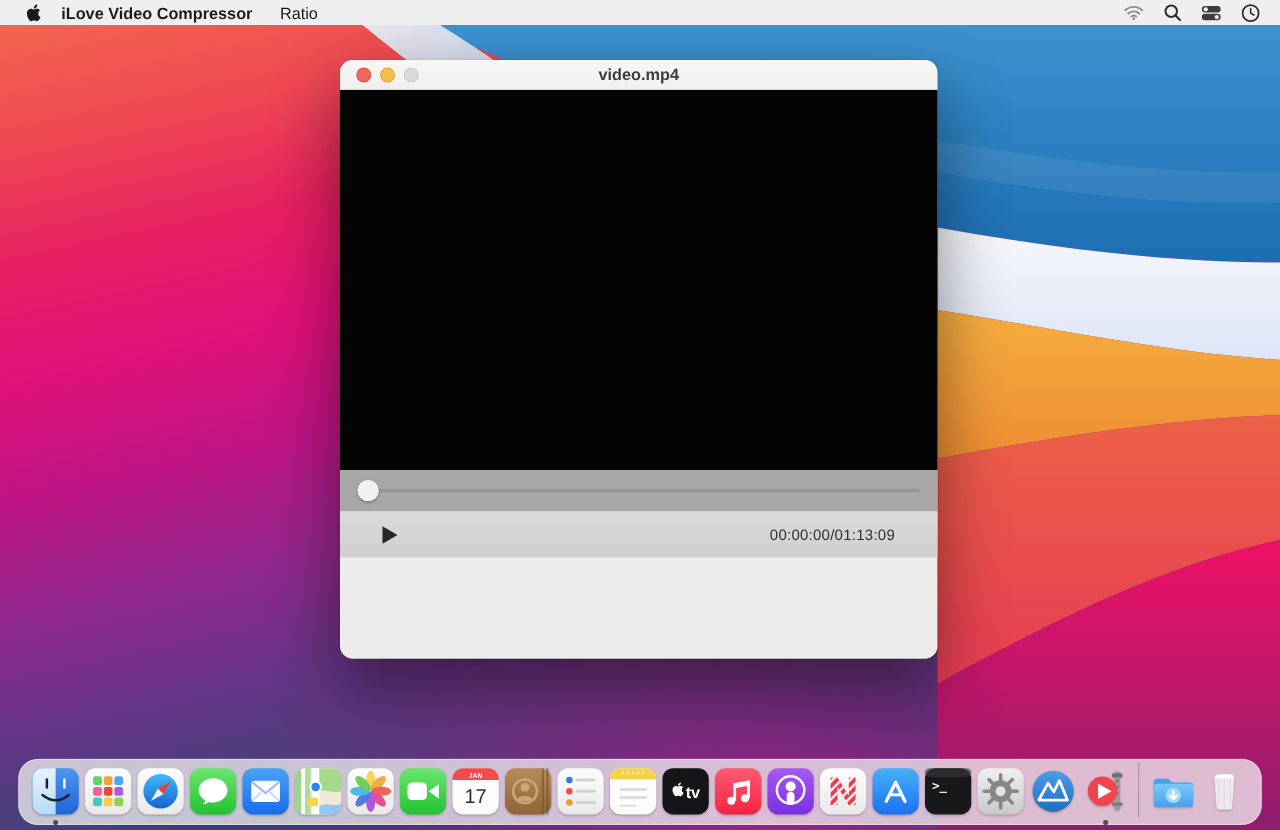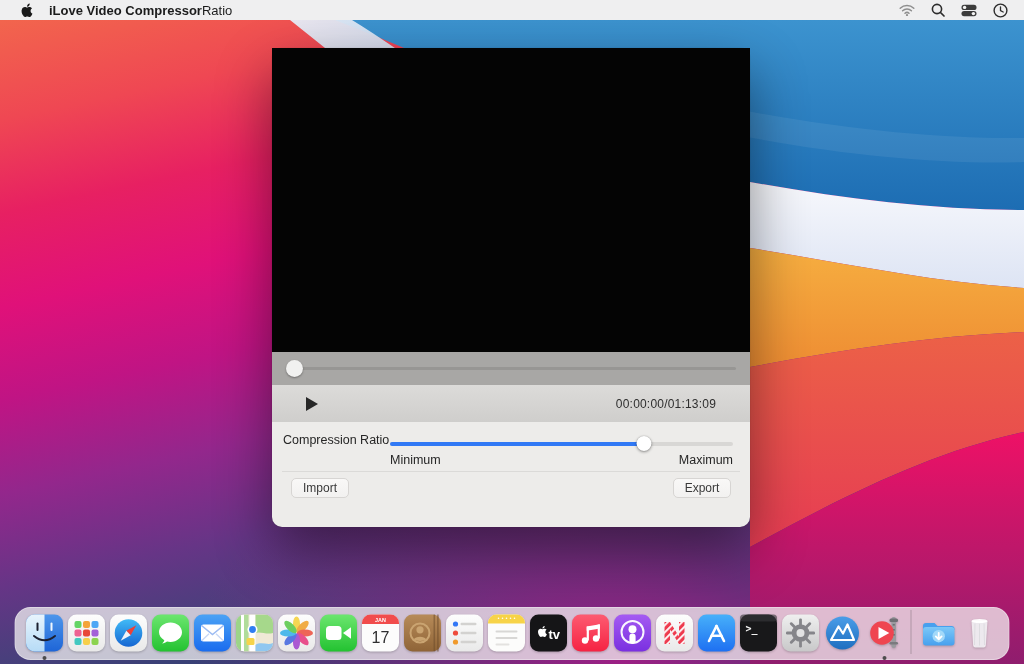--- a/index.html
+++ b/index.html
@@ -7,21 +7,21 @@
   body { font-family:"Liberation Sans","DejaVu Sans",sans-serif; position:relative; background:#2b4070; }
 
   
   .wallpaper { position:absolute; left:0; top:20px; width:1024px; height:644px; }
 
   
   .menubar { position:absolute; left:0; top:0; width:1024px; height:20px;
     background:rgba(248,247,246,.96); display:flex; align-items:center;
     padding:0 14px; font-size:13px; color:#1b1b1b; z-index:50; }
   .menubar .apple { margin:0 16px 0 6px; display:flex; align-items:center; }
-  .menubar .appname { font-weight:bold; }
+  .menubar .appname { font-weight:bold; margin-right:22px; }
   .menubar .menuitem { margin-right:20px; }
   .menubar .spacer { flex:1; }
   .menubar .status { display:flex; align-items:center; gap:16px; margin-right:2px; }
   .menubar .status svg { display:block; }
 
   
   .appwin { position:absolute; left:272px; top:48px; width:478px; height:479px;
     border-radius:10px; background:#edecea; z-index:10;
     box-shadow:0 24px 55px rgba(0,0,0,.45), 0 0 1px rgba(0,0,0,.35); }
   .titlebar { height:24px; background:linear-gradient(#f8f7f6,#f1f0ef);
@@ -223,49 +223,42 @@
       <circle cx="12.4" cy="9.6" r="1.7" fill="#f5f5f5"></circle>
     </svg>
     <svg width="15" height="15" viewBox="0 0 15 15">
       <circle cx="7.5" cy="7.5" r="6.4" fill="none" stroke="#2d2d2d" stroke-width="1.4"></circle>
       <path d="M7.5,3.8 V7.5 L10.2,9" fill="none" stroke="#2d2d2d" stroke-width="1.3" stroke-linecap="round"></path>
     </svg>
   </span>
 </div>
 
 <div class="appwin">
+  <div class="titlebar">
+    <div class="lights">
+      <span class="light red"></span>
+      <span class="light yellow"></span>
+      <span class="light gray"></span>
+    </div>
+    <div class="wintitle">video.mp4</div>
+  </div>
 
   <div class="videoarea"></div>
 
   <div class="seekstrip">
     <div class="seektrack">
       <div class="seekthumb" style="left: 0%;"></div>
     </div>
   </div>
 
   <div class="transport">
     <div class="playbtn"></div>
     <div class="timetext">00:00:00/01:13:09</div>
   </div>
 
-  <div class="controlpanel">
-    <div class="cr-label">Compression Ratio</div>
-    <div class="slider">
-      <div class="track"></div>
-      <div class="fill" style="width: 74%;"></div>
-      <div class="thumb" style="left: 74%;"></div>
-    </div>
-    <div class="minmax">
-      <span>Minimum</span>
-      <span>Maximum</span>
-    </div>
-    <div class="panel-divider"></div>
-    <button class="btn import">Import</button>
-    <button class="btn export">Export</button>
-  </div>
 </div>
 
 <div class="dock">
 
   <div class="dock-item">
     <svg width="40" height="40" viewBox="0 0 40 40">
       <g clip-path="url(#cpTile)">
         <rect width="40" height="40" fill="url(#gFinR)"></rect>
         <rect width="20" height="40" fill="url(#gFinL)"></rect>
       </g>

